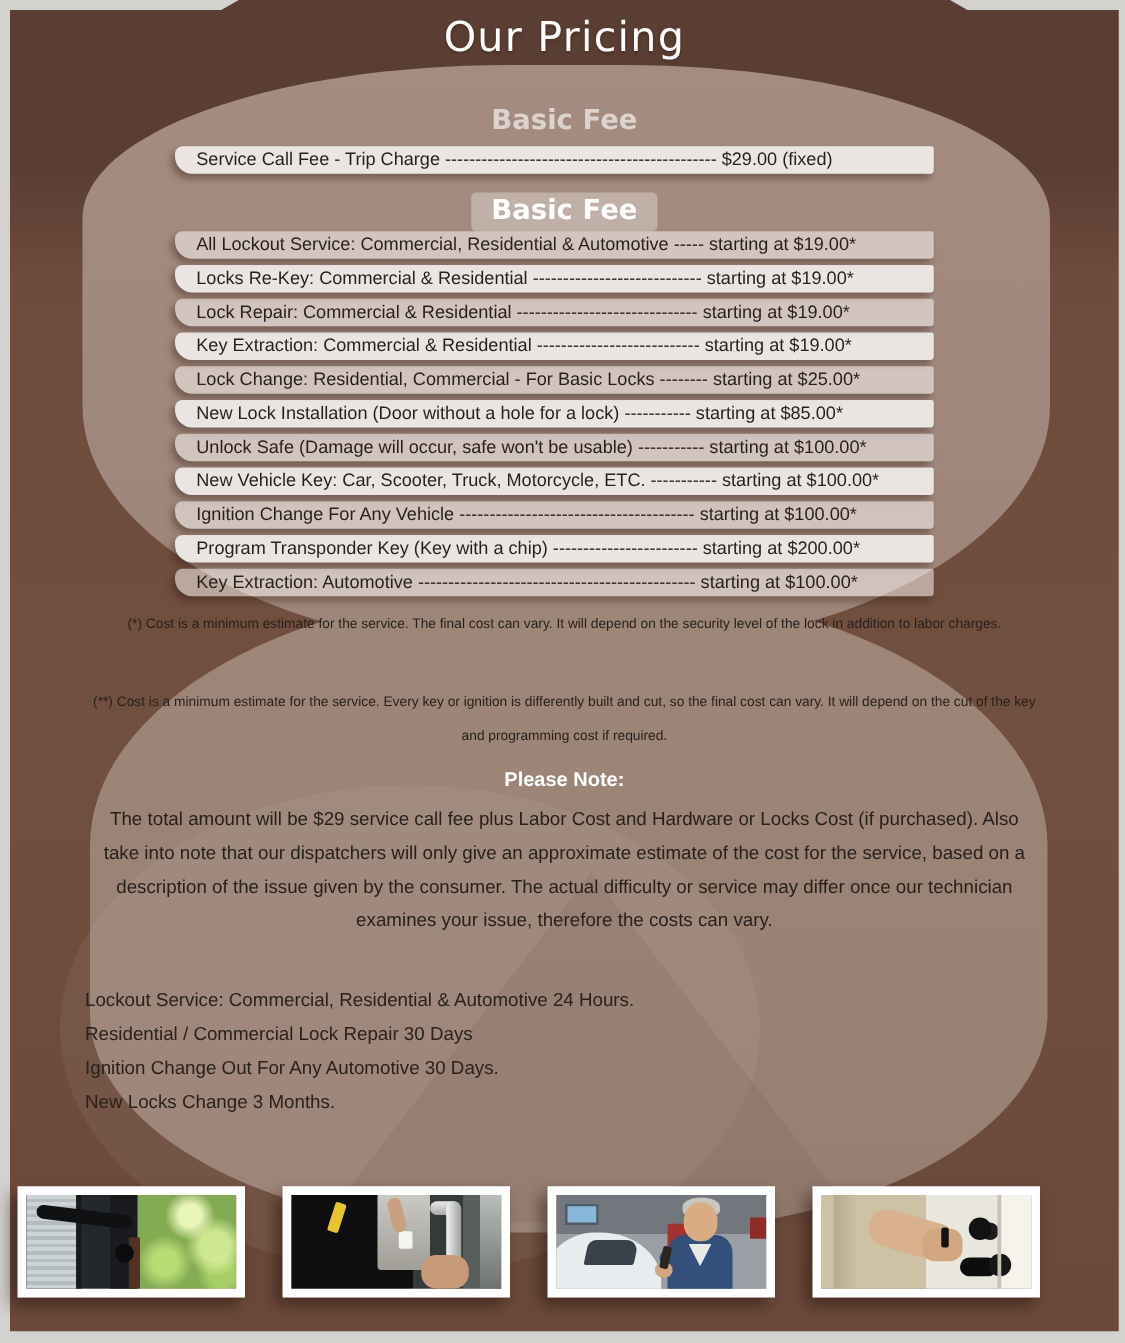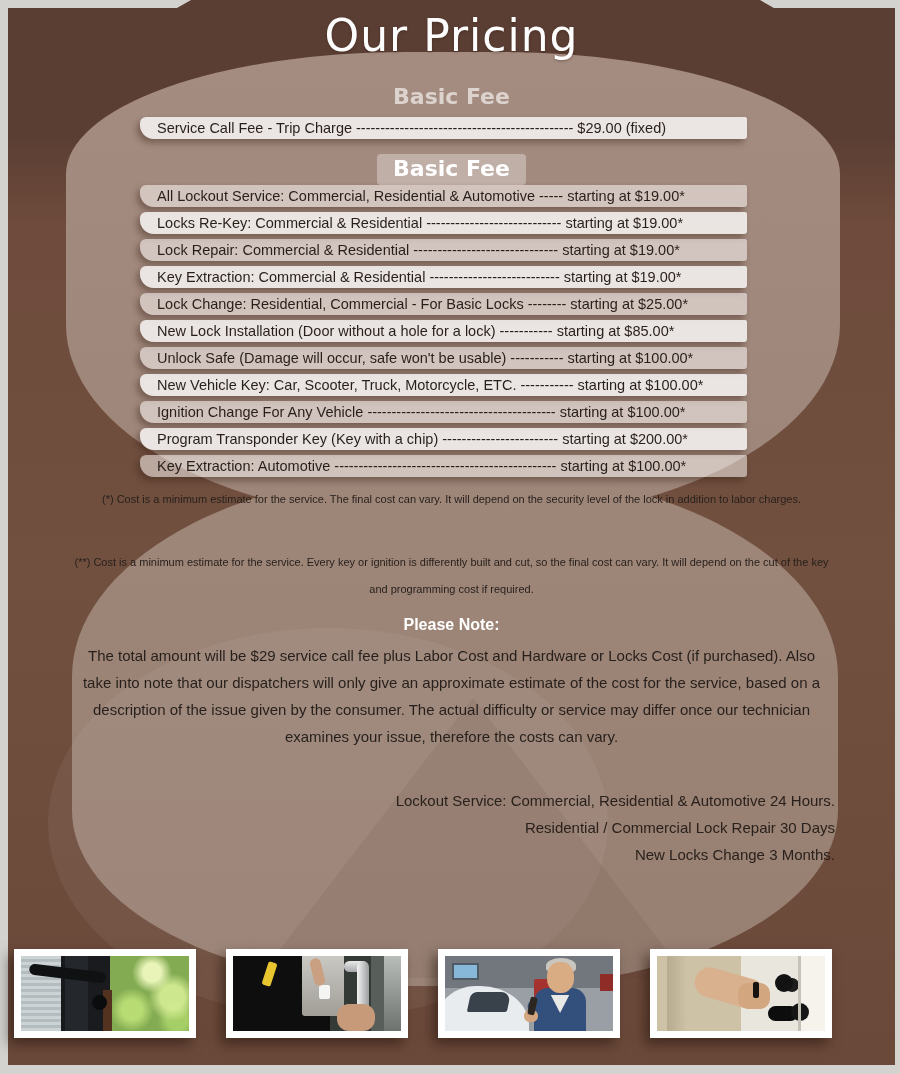--- a/index.html
+++ b/index.html
@@ -40,21 +40,21 @@
   .mountain {
     position:absolute; left:250px; top:690px; width:430px; height:280px;
     background:rgba(88,60,48,0.10);
     clip-path:polygon(50% 0, 100% 100%, 0 100%);
   }
 
   
   .page-title {
     position:absolute; left:0; top:2px; width:100%; text-align:center;
     font-family:"DejaVu Sans", sans-serif;
-    font-size:44px; font-weight:500; color:#fdfdfd; letter-spacing:1px;
+    font-size:33px; font-weight:500; color:#fdfdfd; letter-spacing:1px;
     text-shadow:0 1px 3px rgba(40,20,10,0.35);
   }
   .fee-heading-1 {
     position:absolute; left:0; top:76px; width:100%; text-align:center;
     font-family:"DejaVu Sans", sans-serif;
     font-size:22px; font-weight:bold; color:rgba(255,255,255,0.62);
   }
   .fee-heading-2-wrap {
     position:absolute; left:0; top:146px; width:100%; text-align:center;
   }
@@ -84,21 +84,21 @@
   .note-dstar  { top:541px; }
   .subhead {
     position:absolute; left:0; width:100%; text-align:center;
     font-size:16px; font-weight:bold; color:#ffffff;
   }
   .please-note-head { top:608px; }
   .please-note-body { position:absolute; left:73px; top:634px; width:741px;
     text-align:center; font-size:15px; line-height:27px; color:#261f1b; }
   .warranty-head { top:752px; }
   .warranty-lines { position:absolute; left:60px; top:779px; width:767px;
-    text-align:right; font-size:15px; color:#2a211c; }
+    text-align:left; font-size:15px; color:#2a211c; }
   .warranty-line { height:27px; line-height:27px; }
 
   
   .photos {
     position:absolute; left:6px; top:941px; display:flex; gap:30px;
   }
   .photo-frame {
     width:182px; height:89px; border:7px solid #ffffff;
     box-shadow:-5px 6px 12px rgba(25,12,6,0.5);
     position:relative; overflow:hidden; background:#666;
@@ -213,20 +213,21 @@
 
   <div class="note-block note-star">(*) Cost is a minimum estimate for the service. The final cost can vary. It will depend on the security level of the lock in addition to labor charges.</div>
   <div class="note-block note-dstar">(**) Cost is a minimum estimate for the service. Every key or ignition is differently built and cut, so the final cost can vary. It will depend on the cut of the key and programming cost if required.</div>
 
   <div class="subhead please-note-head">Please Note:</div>
   <div class="please-note-body">The total amount will be $29 service call fee plus Labor Cost and Hardware or Locks Cost (if purchased). Also take into note that our dispatchers will only give an approximate estimate of the cost for the service, based on a description of the issue given by the consumer. The actual difficulty or service may differ once our technician examines your issue, therefore the costs can vary.</div>
 
   <div class="warranty-lines">
     <div class="warranty-line">Lockout Service: Commercial, Residential &amp; Automotive 24 Hours.</div>
     <div class="warranty-line">Residential / Commercial Lock Repair 30 Days</div>
+    <div class="warranty-line">Ignition Change Out For Any Automotive 30 Days.</div>
     <div class="warranty-line">New Locks Change 3 Months.</div>
   </div>
 
   <div class="photos">
 
     <div class="photo-frame p1" title="Open door handle with green garden background">
       <div class="p1-glass"></div>
       <div class="p1-doorcol"></div>
       <div class="p1-brown"></div>
       <div class="p1-handle"></div>

